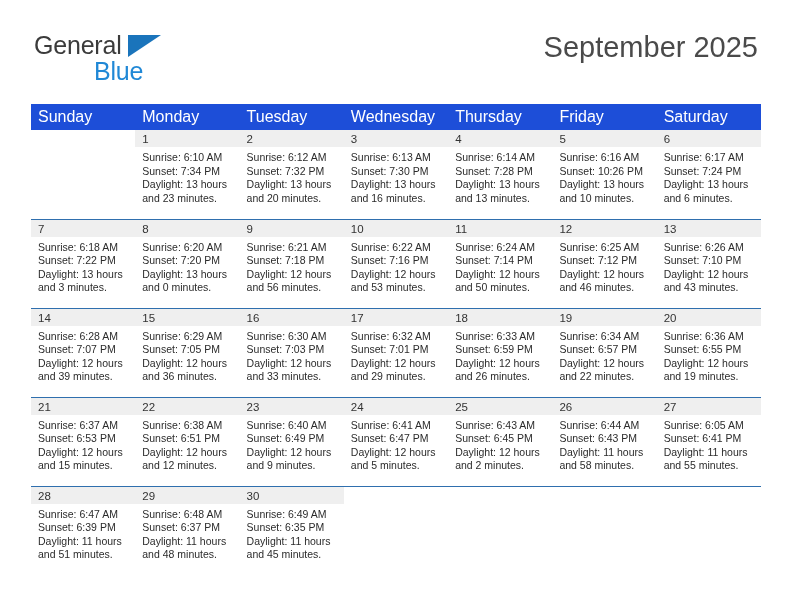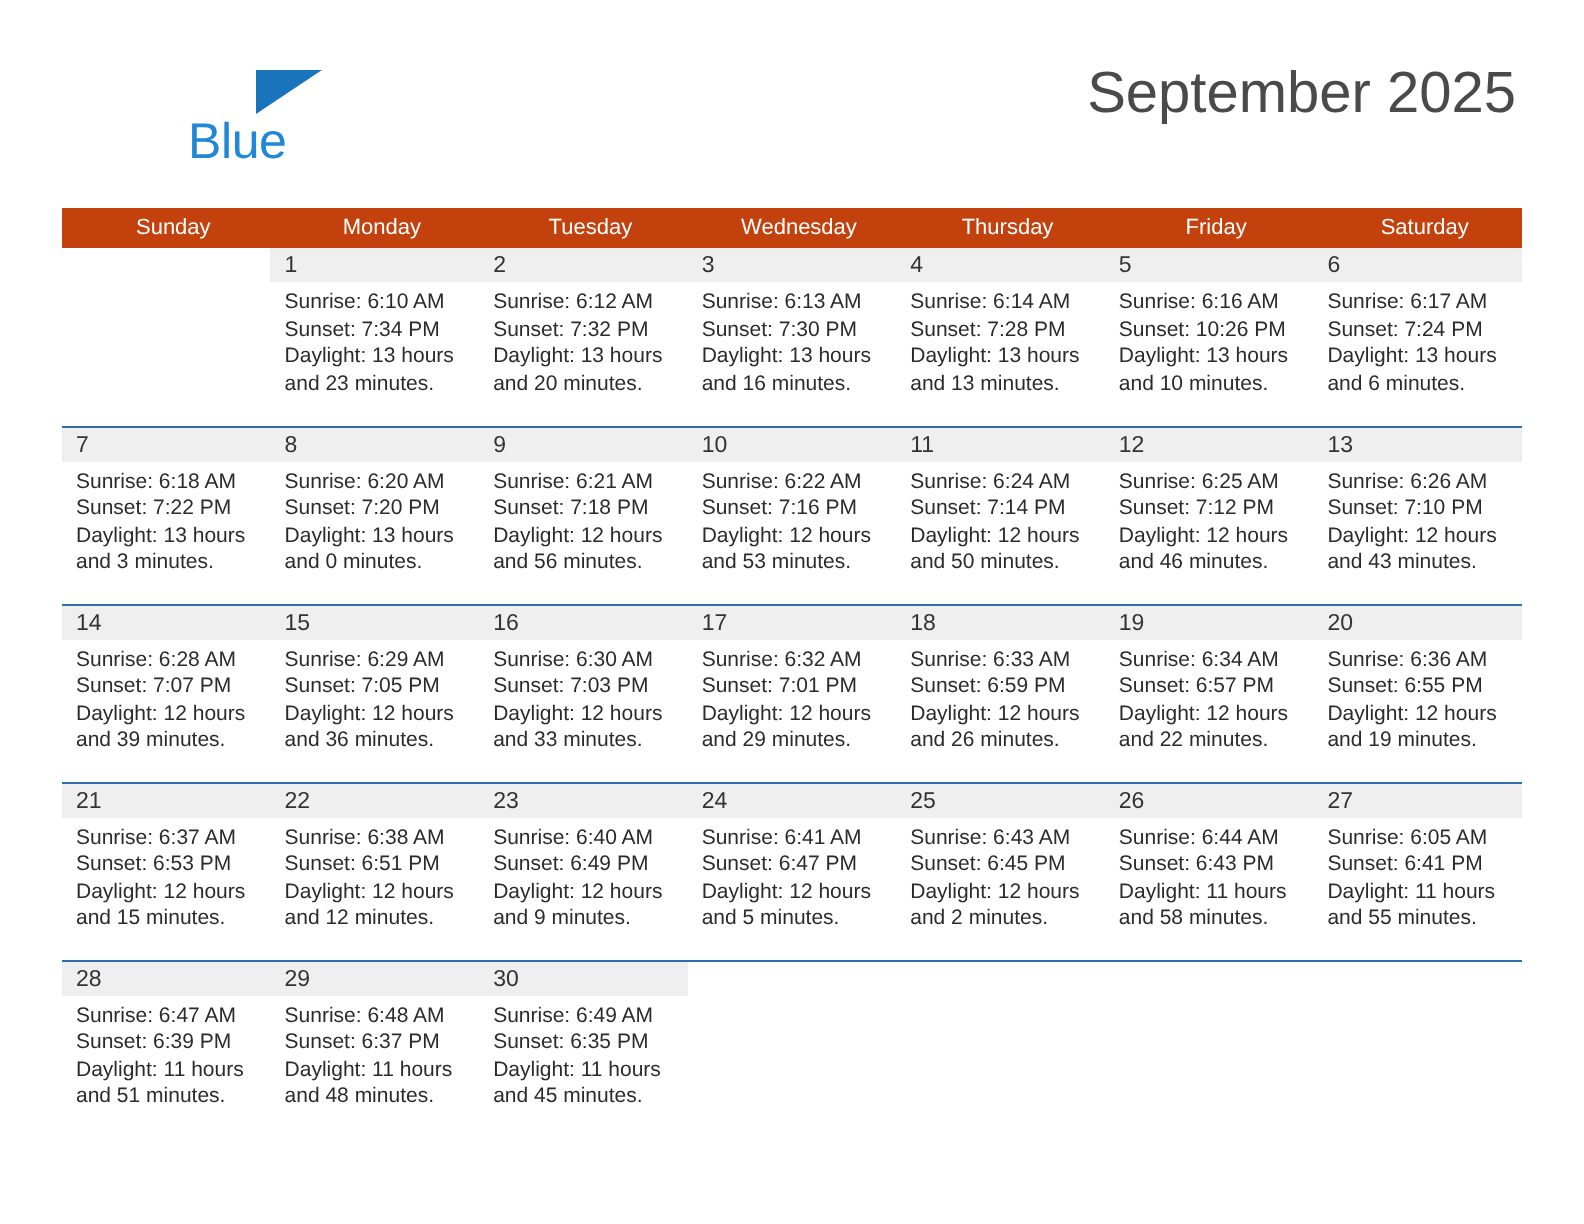--- a/index.html
+++ b/index.html
@@ -88,25 +88,25 @@
   .calendar {
     position: absolute;
     left: 31px;
     top: 104px;
     width: 730px;
     border-collapse: collapse;
     table-layout: fixed;
   }
 
   .calendar th {
-    background: #c2410c;
+    background: #1d4ed8;
     color: #ffffff;
-    font-size: 11px;
+    font-size: 16px;
     font-weight: normal;
-    text-align: center;
+    text-align: left;
     padding: 4px 0 4px 7px;
     height: 19px;
     box-sizing: border-box;
     border: none;
   }
 
   .calendar td {
     vertical-align: top;
     padding: 0;
     border: none;
@@ -147,20 +147,21 @@
   .blank-cell .daynum-band { background: transparent; }
 </style>
 </head>
 <body>
 
 <div class="page">
 
   <div class="header">
 
     <div class="logo">
+      <span class="logo-general">General</span>
       <span class="logo-triangle"></span>
       <span class="logo-blue">Blue</span>
     </div>
 
     <div class="title-block">
       <h1 class="cal-title">September 2025</h1>
     </div>
 
   </div>
 

